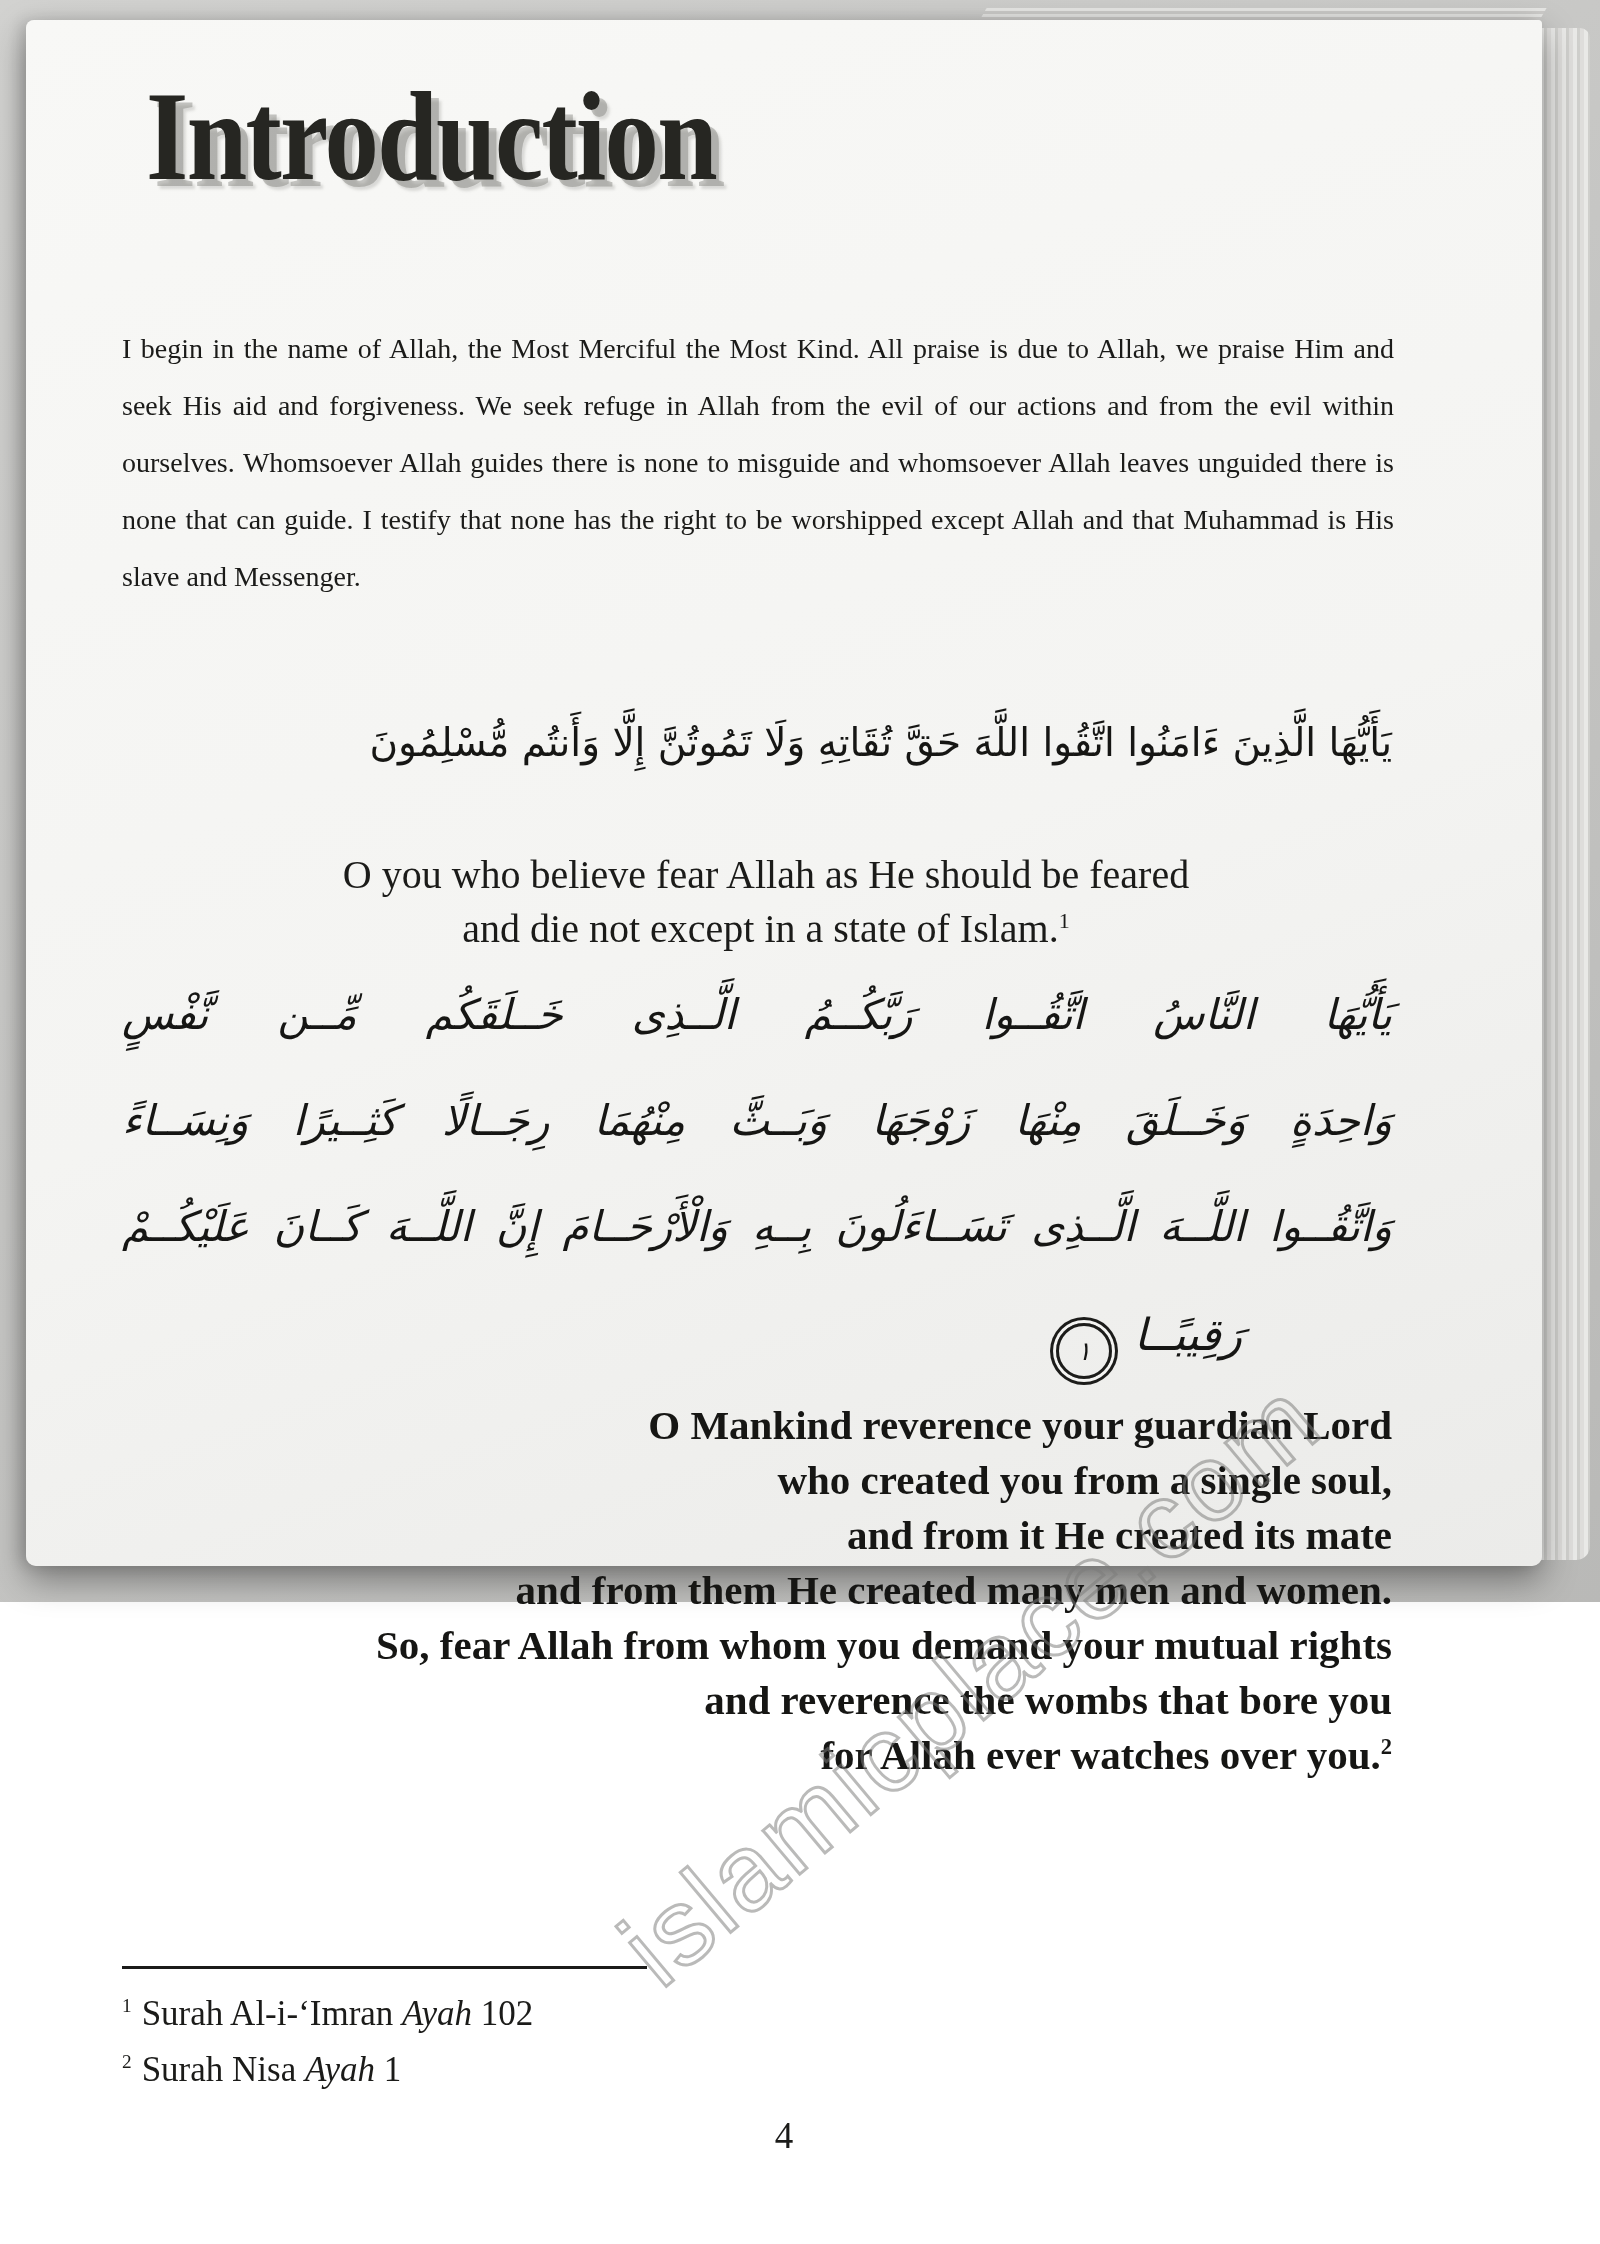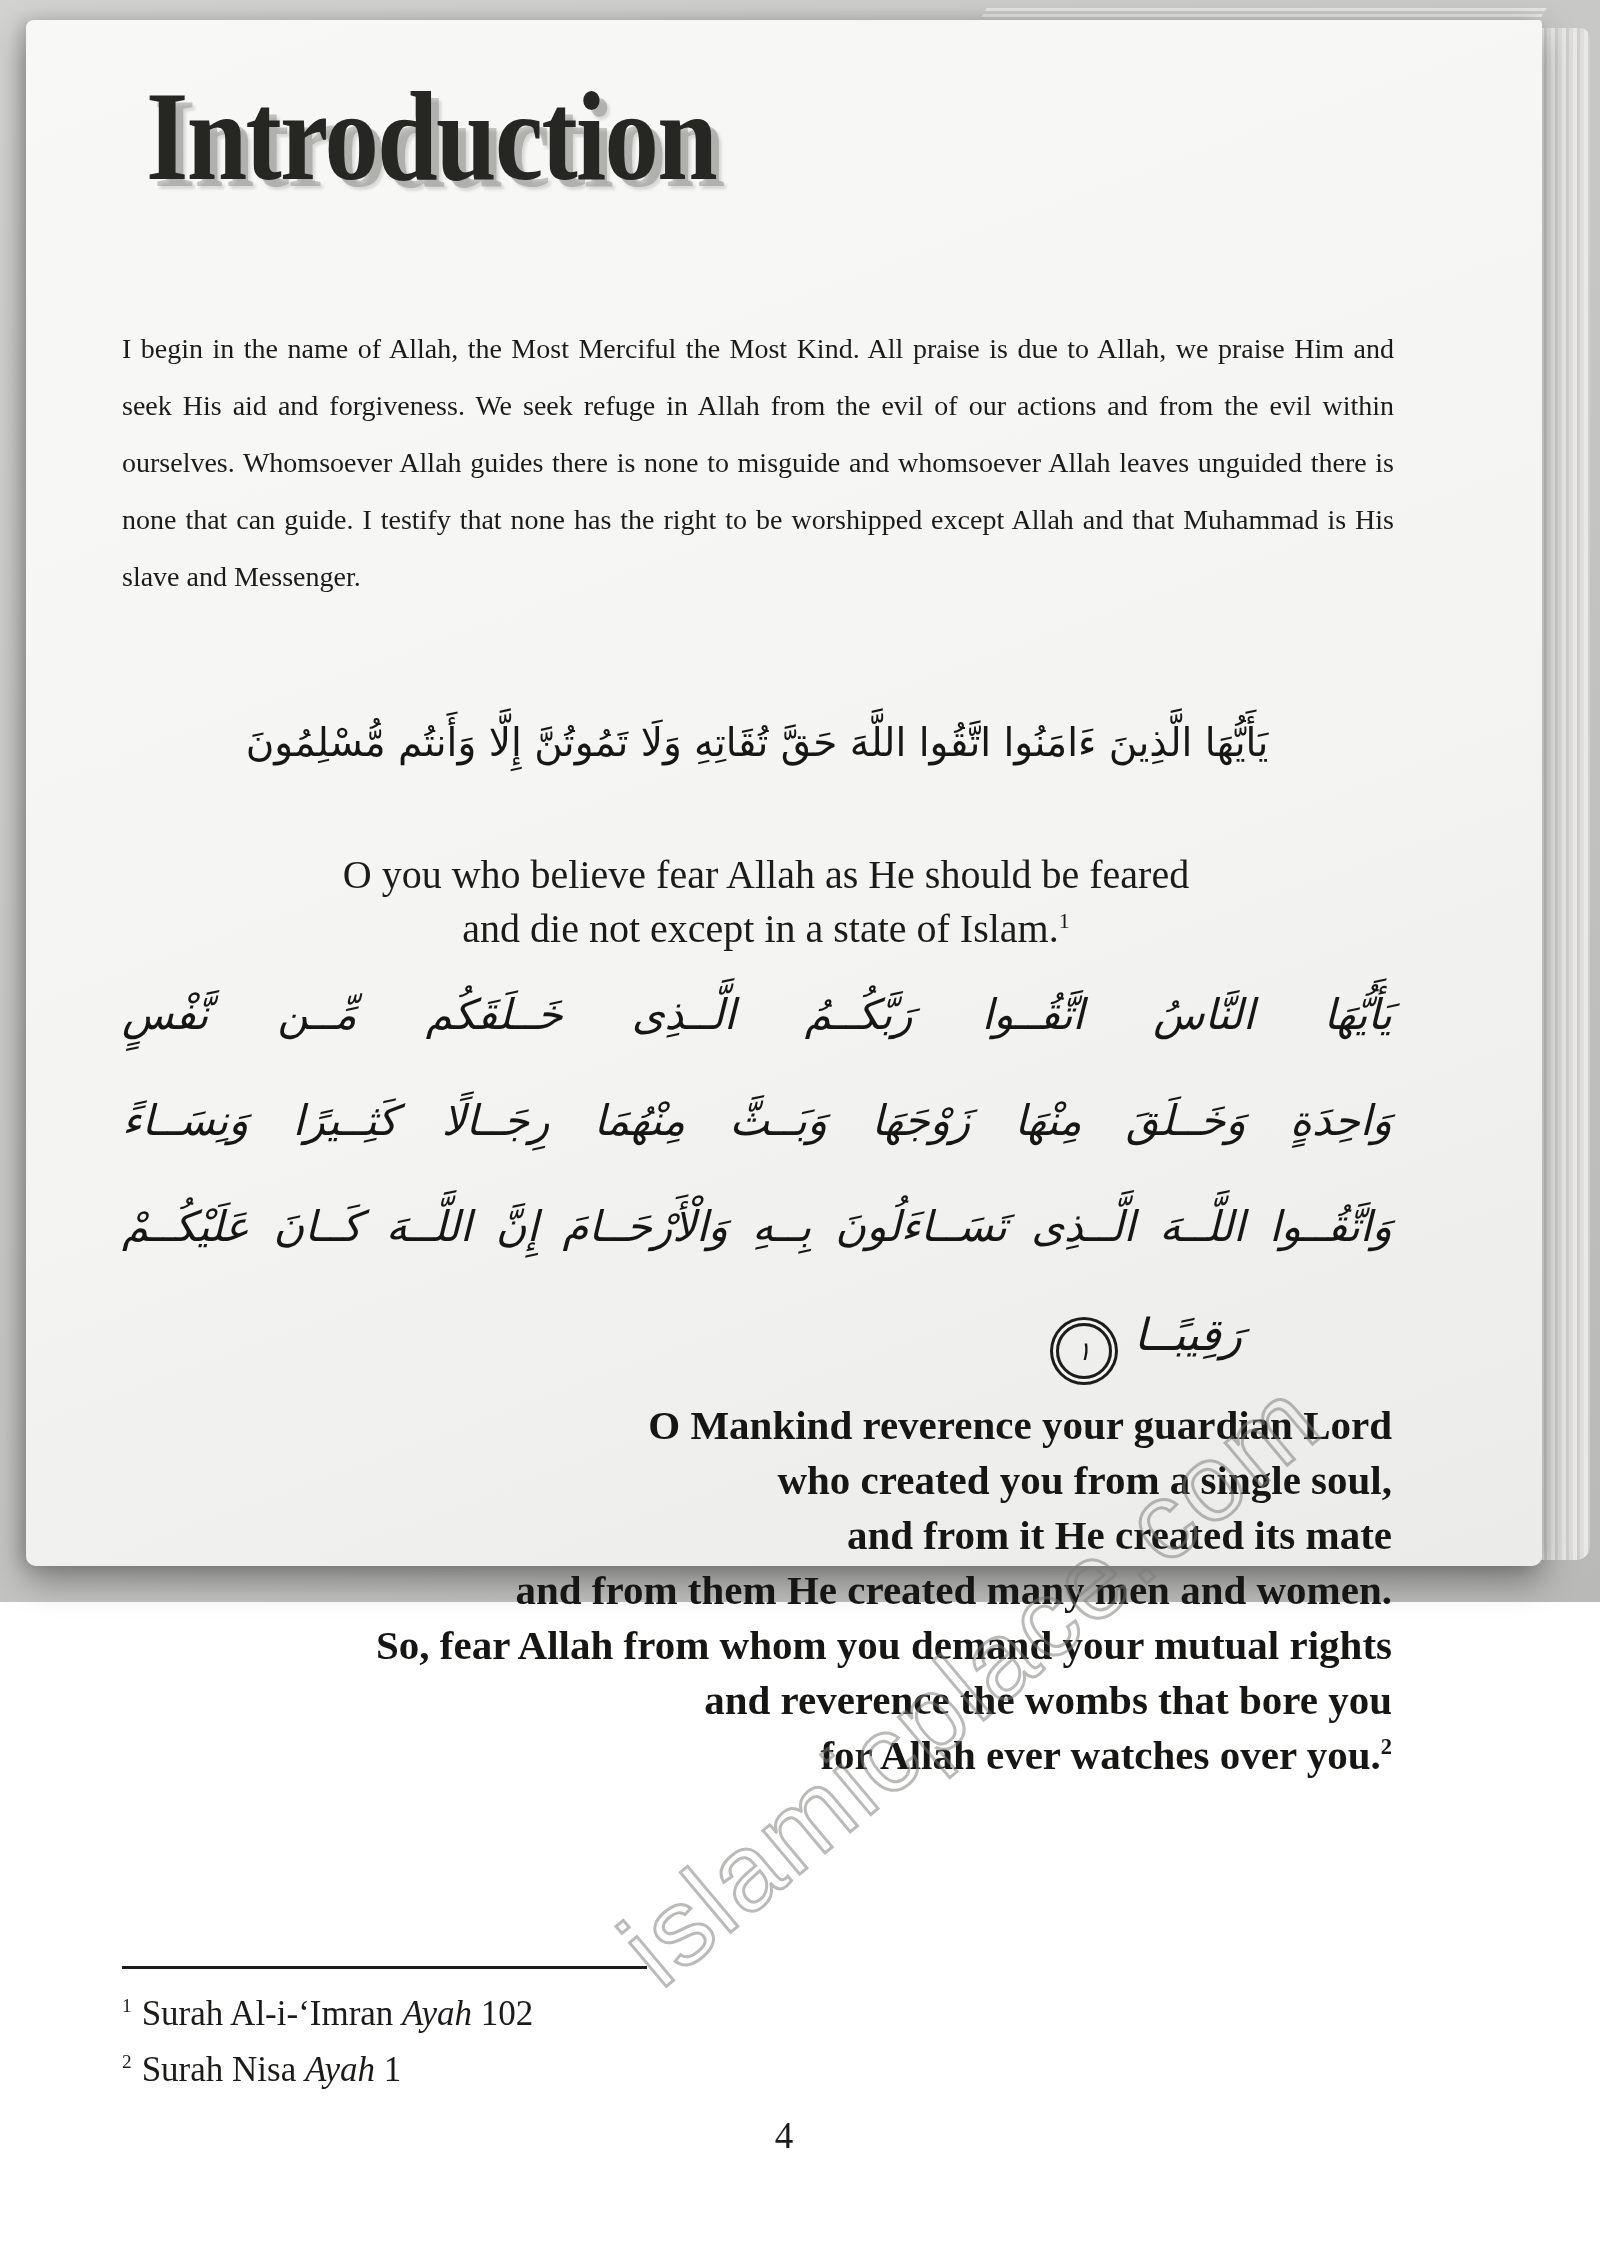--- a/index.html
+++ b/index.html
@@ -29,21 +29,21 @@
            font-size:128px; font-weight:bold; letter-spacing:-2px; line-height:1;
            color:#262622; transform:scaleX(0.85); transform-origin:left top;
            text-shadow:9px 7px 0 rgba(110,110,104,0.38), 12px 10px 3px rgba(110,110,104,0.22); }
 
   .para { position:absolute; left:96px; right:148px; top:300px;
           font-size:28px; line-height:57px; text-align:justify; color:#1b1b19; }
 
   .arabic { font-family:"DejaVu Sans",sans-serif; color:#161614; direction:rtl; }
 
   .arabic-v1 { position:absolute; left:96px; right:150px; top:700px;
-               font-size:39px; text-align:center; }
+               font-size:39px; }
 
   .trans-1 { position:absolute; left:96px; right:132px; top:828px;
              font-size:40px; line-height:54px; text-align:center; color:#1b1b19; }
 
   .arabic-v2 { position:absolute; left:96px; right:150px; top:942px; font-size:42px; }
   .ar-line { text-align:justify; text-align-last:justify; line-height:106px;font-style:italic; }
   .ar-last { text-align-last:right; padding-left:0; padding-right:150px; line-height:110px; font-size:44px; }
 
   .ayah-marker { display:inline-flex; align-items:center; justify-content:center;
                  width:50px; height:50px; border:3px solid #1c1c1a; border-radius:50%;

